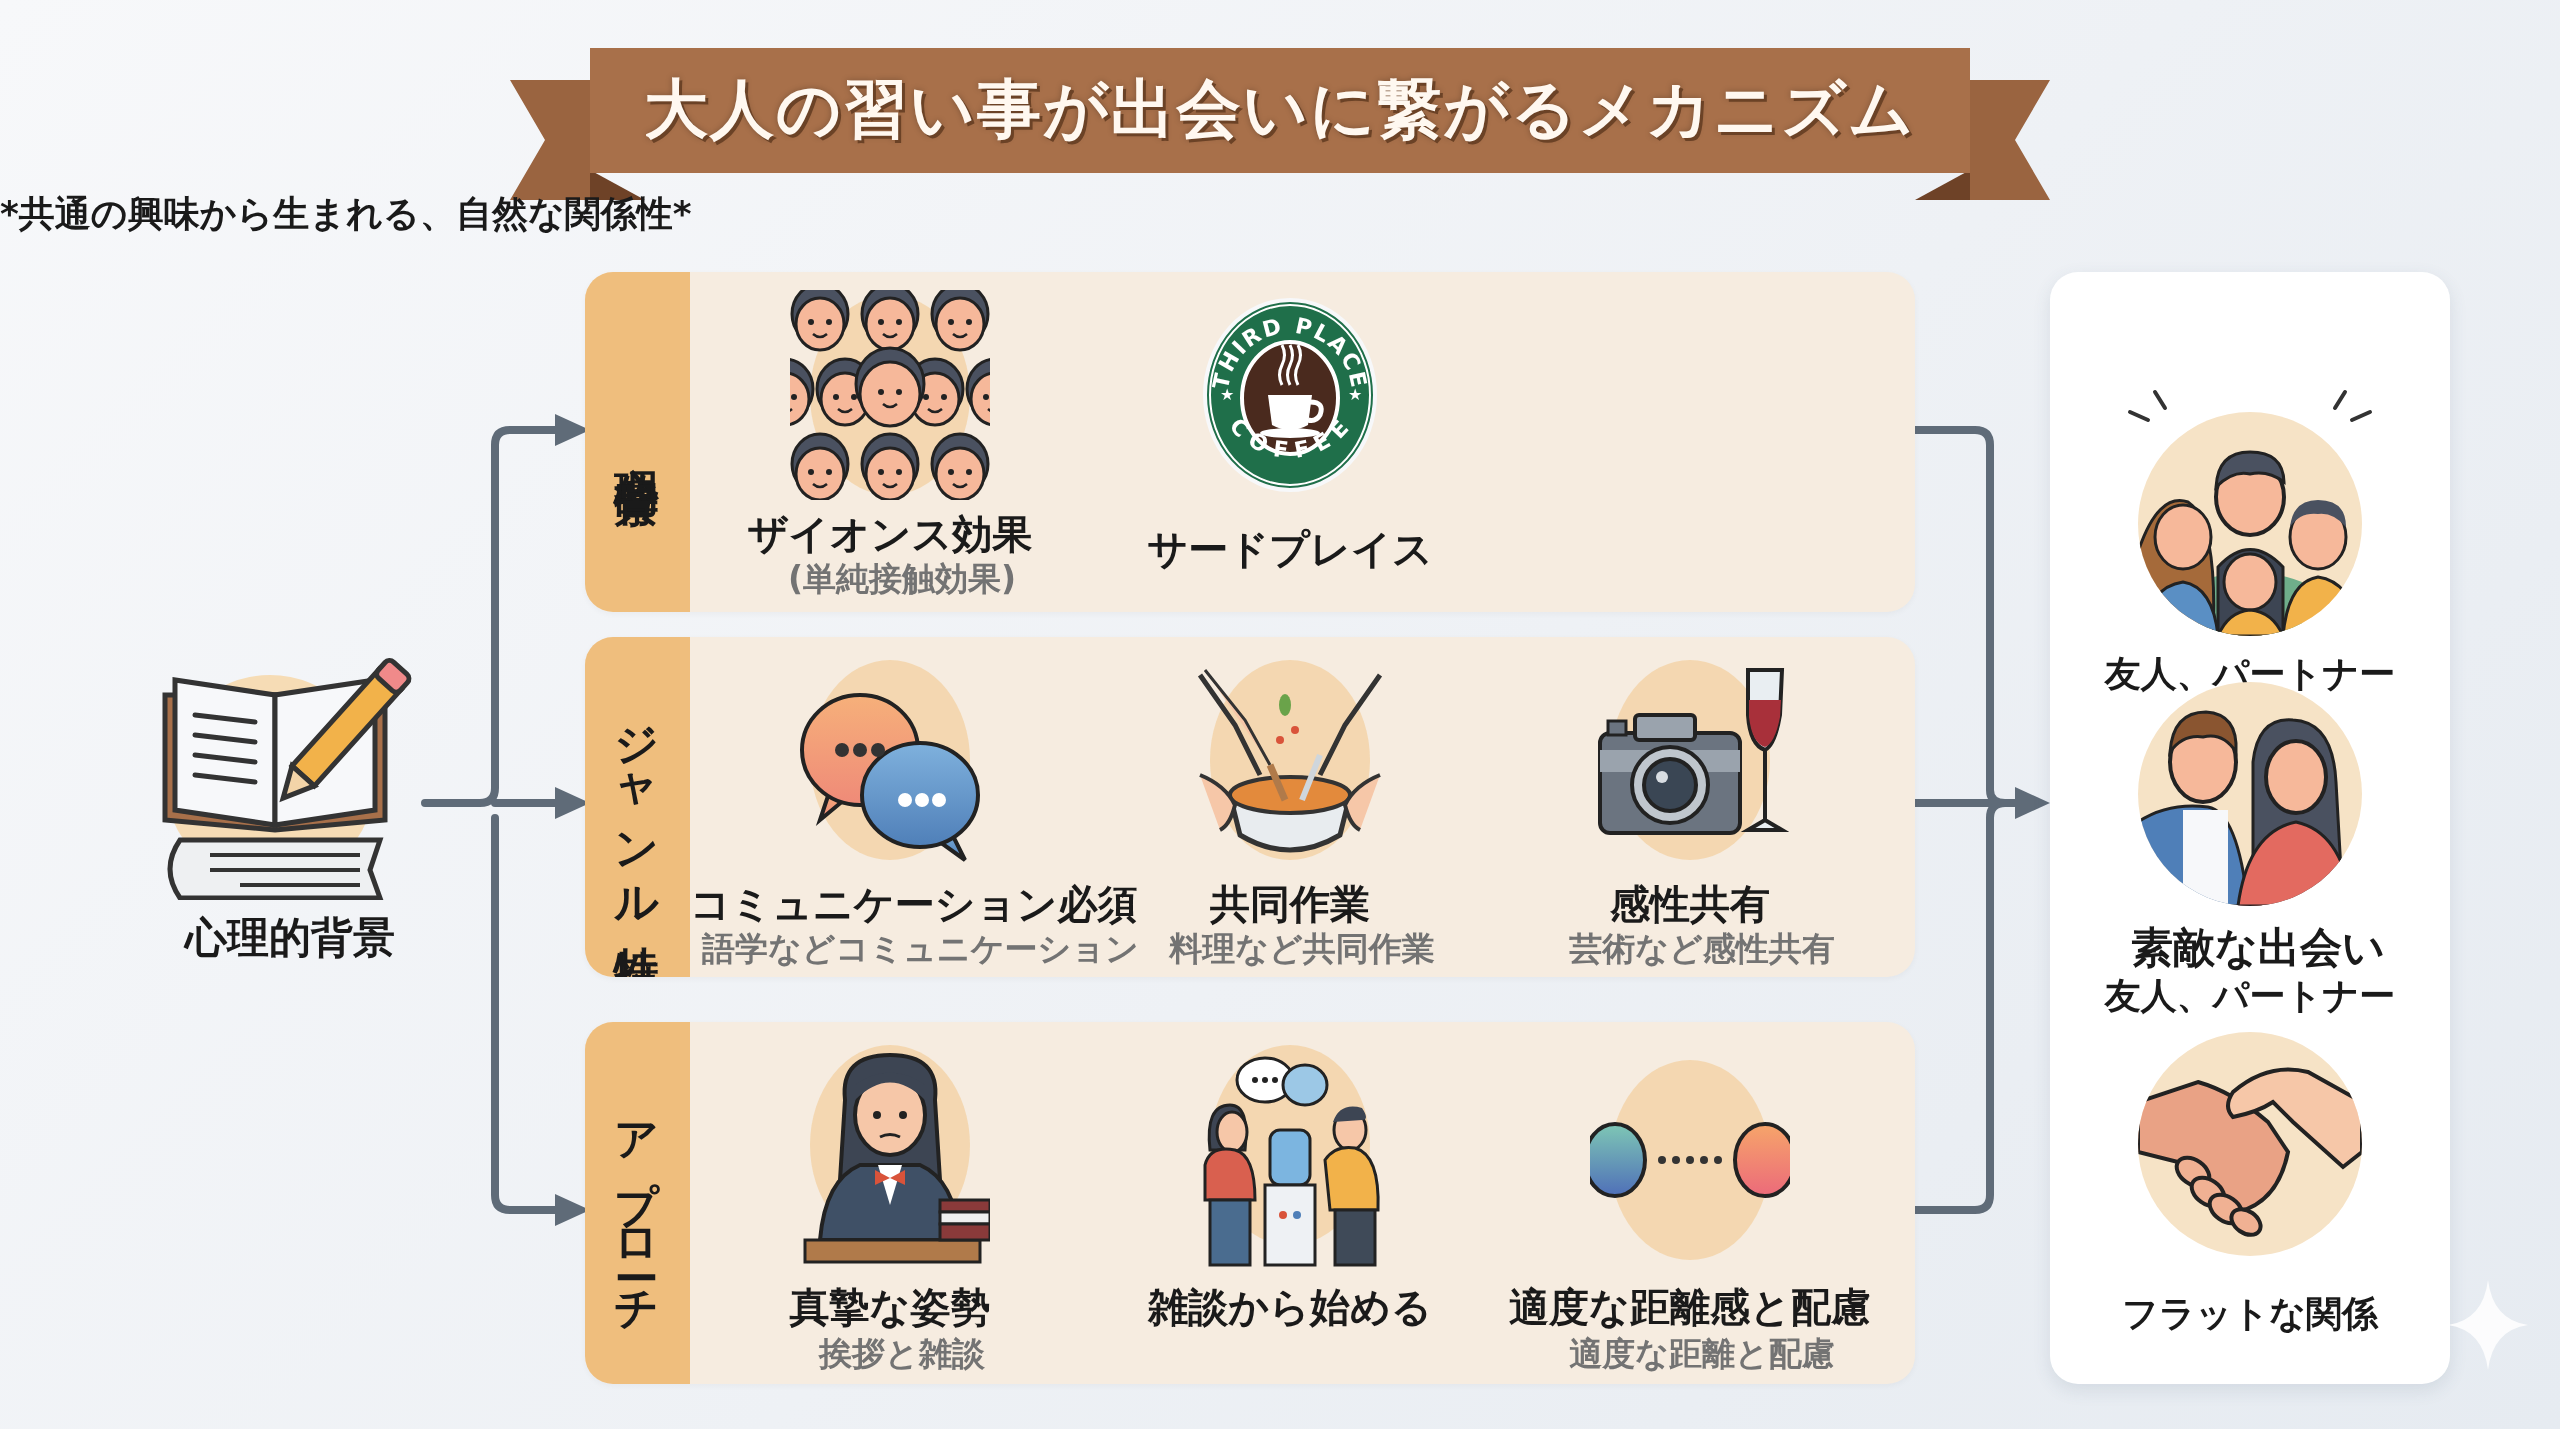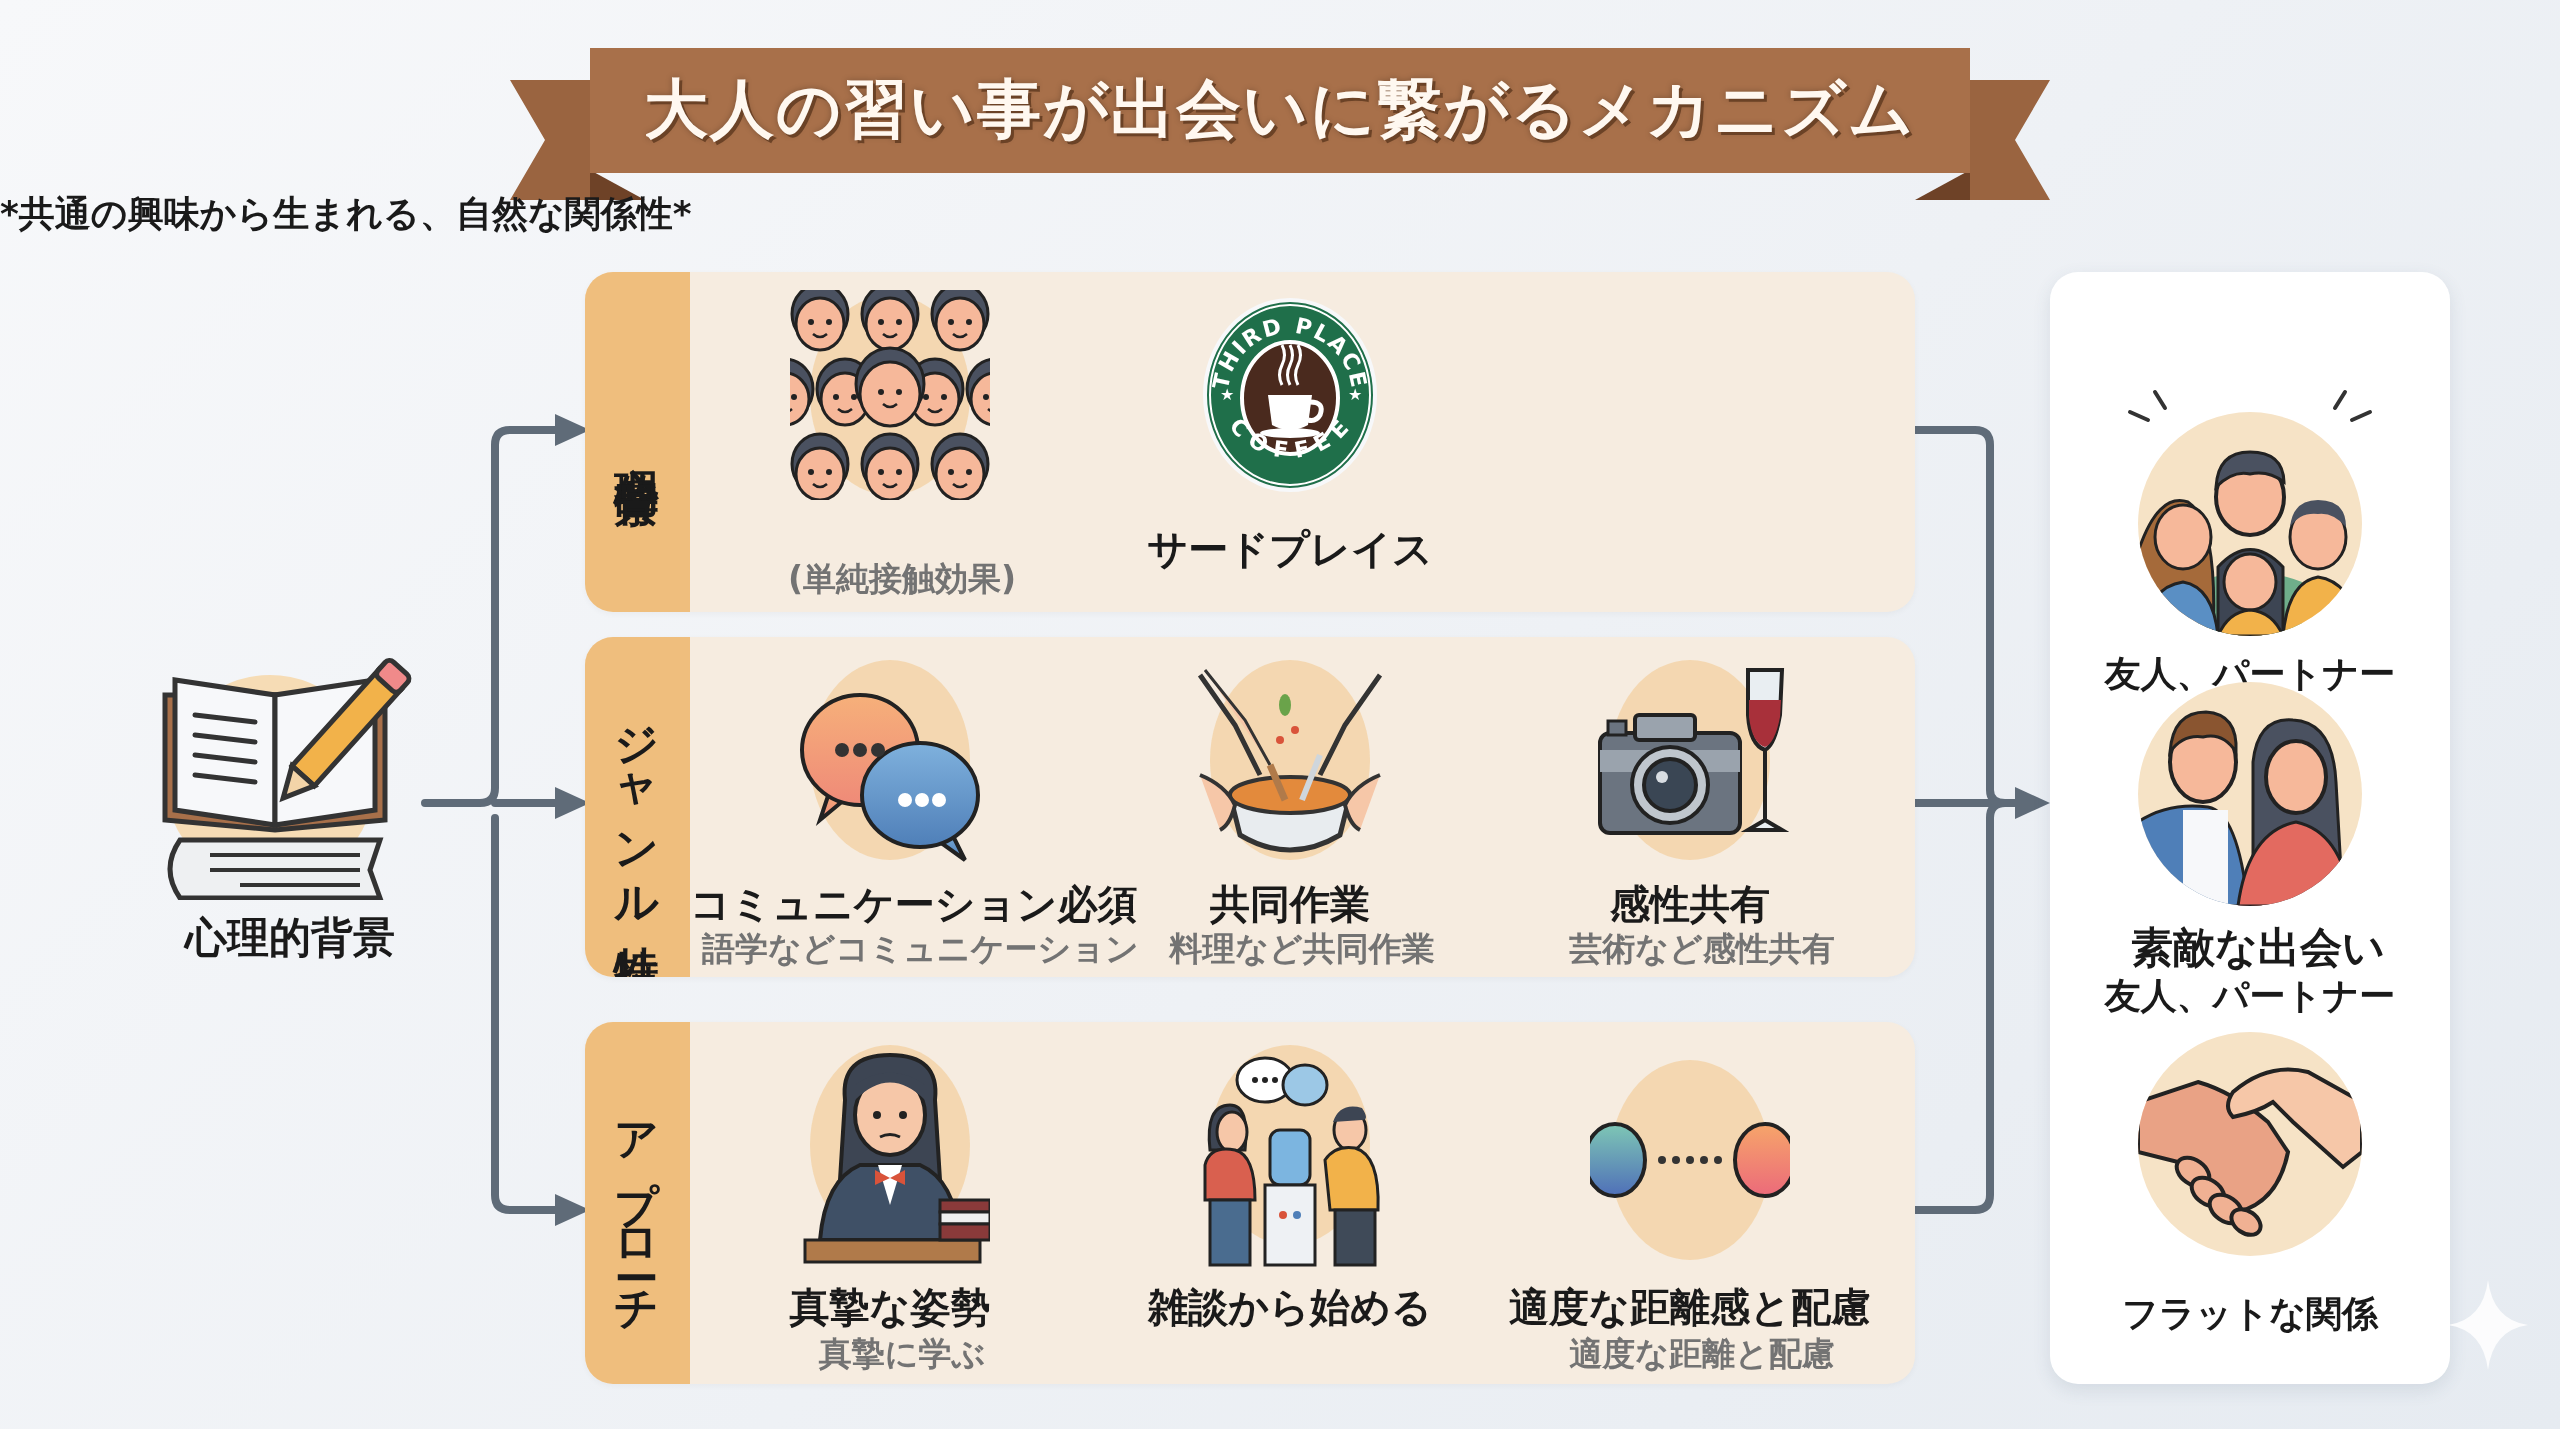--- a/index.html
+++ b/index.html
@@ -221,20 +221,21 @@
             </g>
             <g>
               <ellipse cx="100" cy="94" rx="34" ry="36" fill="#4a5160" stroke="#222" stroke-width="3"></ellipse>
               <ellipse cx="100" cy="104" rx="30" ry="32" fill="#f6b89a" stroke="#222" stroke-width="3"></ellipse>
               <circle cx="91" cy="102" r="3" fill="#222"></circle>
               <circle cx="109" cy="102" r="3" fill="#222"></circle>
               <path d="M93 114 Q100 120 107 114" stroke="#222" stroke-width="2.5" fill="none"></path>
             </g>
           </svg>
       </div>
+      <div class="item-title" style="top:235px">ザイオンス効果</div>
       <div class="item-sub" style="top:285px">(単純接触効果)</div>
     </div>
     <div class="item" style="left:400px">
       <div class="icon-holder">
         <svg width="200" height="210" viewBox="0 0 200 210">
           <defs>
             <path id="arcTop" d="M38 105 A62 62 0 0 1 162 105"></path>
             <path id="arcBot" d="M45 110 A58 58 0 0 0 155 110"></path>
           </defs>
           <ellipse cx="100" cy="105" rx="85" ry="95" fill="#1f6f4a" stroke="#f7f8fa" stroke-width="4"></ellipse>
@@ -357,21 +358,21 @@
           <path d="M30 200 Q35 140 70 125 L130 125 Q165 140 170 200 Z" fill="#3f5066" stroke="#222" stroke-width="4"></path>
           <path d="M88 125 L100 165 L112 125 Z" fill="#fff"></path>
           <path d="M85 130 L100 138 L115 130 L115 145 L100 138 L85 145 Z" fill="#d9533a"></path>
           <rect x="15" y="200" width="175" height="22" fill="#b07a4a" stroke="#222" stroke-width="3"></rect>
           <rect x="150" y="160" width="50" height="12" fill="#8a3a3a" stroke="#222" stroke-width="3"></rect>
           <rect x="150" y="172" width="50" height="12" fill="#efefef" stroke="#222" stroke-width="3"></rect>
           <rect x="150" y="184" width="50" height="16" fill="#8a3a3a" stroke="#222" stroke-width="3"></rect>
         </svg>
       </div>
       <div class="item-title" style="top:258px">真摯な姿勢</div>
-      <div class="item-sub" style="top:310px">真摯に学ぶ</div>
+      <div class="item-sub" style="top:310px">挨拶と雑談</div>
     </div>
     <div class="item" style="left:400px">
       <div class="icon-holder">
         <div class="disk"></div>
         <svg style="position:absolute;left:0;top:0" width="200" height="230" viewBox="0 0 200 230">
           <ellipse cx="75" cy="40" rx="28" ry="22" fill="#fff" stroke="#222" stroke-width="3"></ellipse>
           <ellipse cx="115" cy="45" rx="22" ry="20" fill="#9cc8e6" stroke="#222" stroke-width="3"></ellipse>
           <g fill="#222">
               <circle cx="65" cy="40" r="3"></circle>
               <circle cx="75" cy="40" r="3"></circle>

